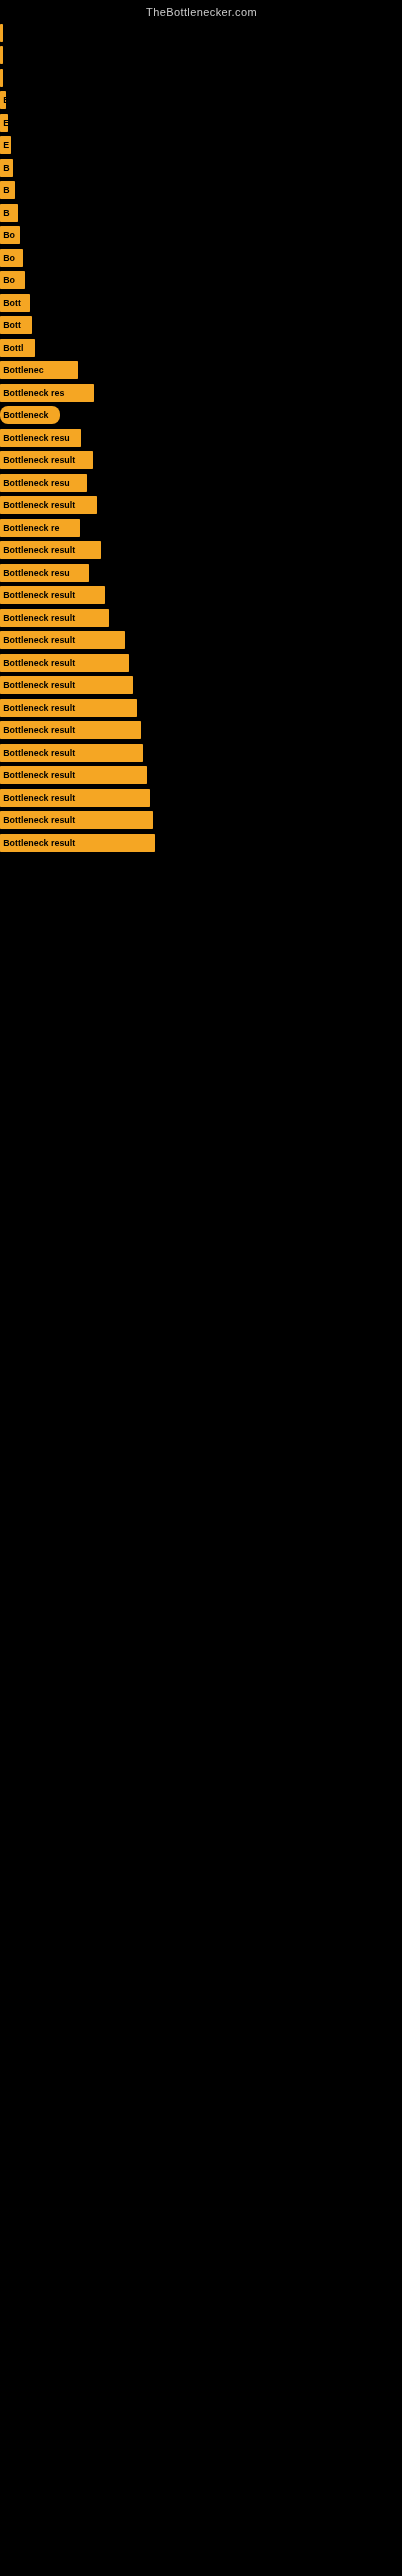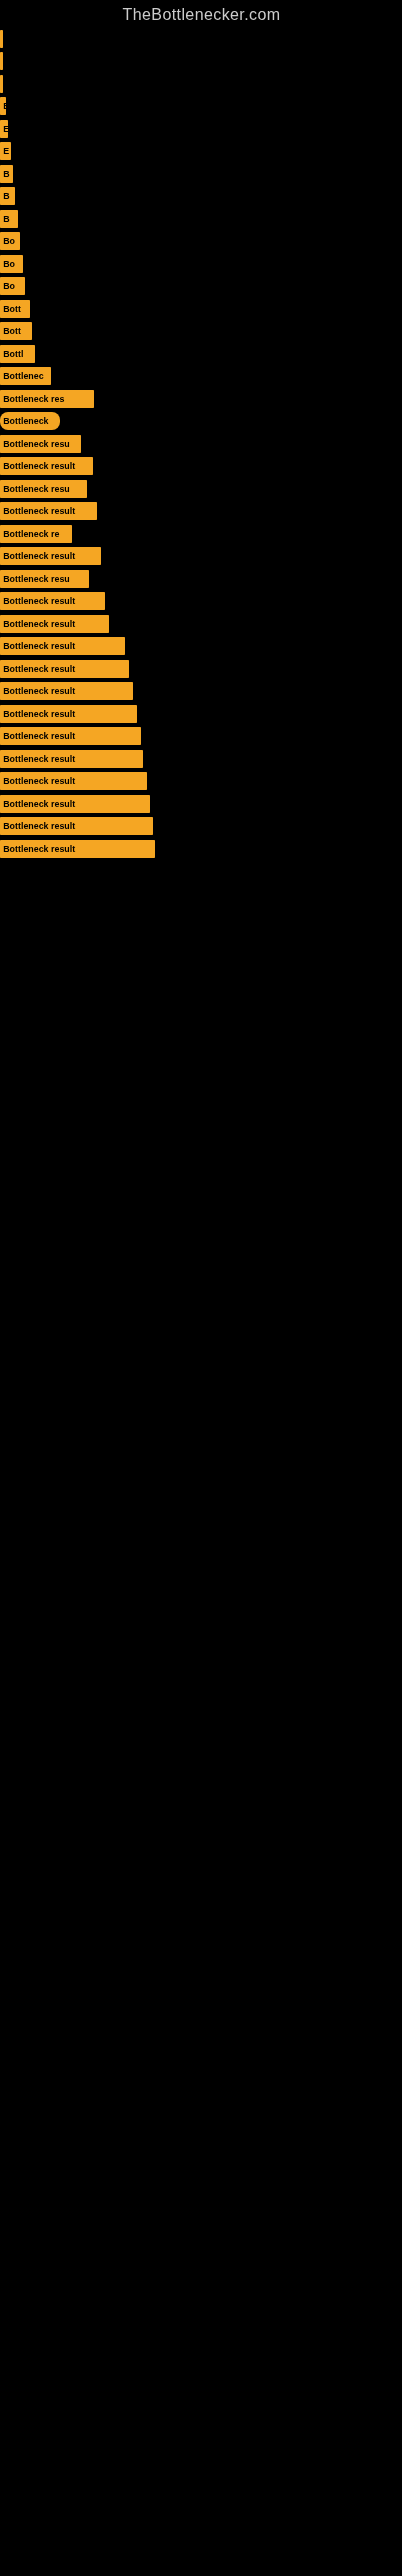--- a/index.html
+++ b/index.html
@@ -6,21 +6,21 @@
     body {
       background: #000;
       width: 403px;
       min-height: 2576px;
       font-family: Arial, sans-serif;
       position: relative;
       overflow-x: hidden;
     }
     .site-title {
       color: #ccc;
-      font-size: 16px;
+      font-size: 11px;
       text-align: center;
       padding: 6.4px 0 3.2px 0;
       letter-spacing: 0.4px;
     }
     .bar-container {
       position: relative;
       width: 100%;
       margin-bottom: 0;
     }
     .bar-row {
@@ -89,42 +89,42 @@
     <div class="bar-row">
       <div class="bar" style="width: 30px;">Bott</div>
     </div>
     <div class="bar-row">
       <div class="bar" style="width: 32px;">Bott</div>
     </div>
     <div class="bar-row">
       <div class="bar" style="width: 35px;">Bottl</div>
     </div>
     <div class="bar-row">
-      <div class="bar" style="width: 51px;">Bottlenec</div>
+      <div class="bar" style="width: 78px;">Bottlenec</div>
     </div>
     <div class="bar-row">
       <div class="bar" style="width: 94px;">Bottleneck res</div>
     </div>
     <div class="bar-row">
       <div class="bar" style="width: 60px; border-radius: 8px;">Bottleneck</div>
     </div>
     <div class="bar-row">
       <div class="bar" style="width: 81px;">Bottleneck resu</div>
     </div>
     <div class="bar-row">
       <div class="bar" style="width: 93px;">Bottleneck result</div>
     </div>
     <div class="bar-row">
       <div class="bar" style="width: 87px;">Bottleneck resu</div>
     </div>
     <div class="bar-row">
       <div class="bar" style="width: 97px;">Bottleneck result</div>
     </div>
     <div class="bar-row">
-      <div class="bar" style="width: 72px;">Bottleneck re</div>
+      <div class="bar" style="width: 80px;">Bottleneck re</div>
     </div>
     <div class="bar-row">
       <div class="bar" style="width: 101px;">Bottleneck result</div>
     </div>
     <div class="bar-row">
       <div class="bar" style="width: 89px;">Bottleneck resu</div>
     </div>
     <div class="bar-row">
       <div class="bar" style="width: 105px;">Bottleneck result</div>
     </div>

